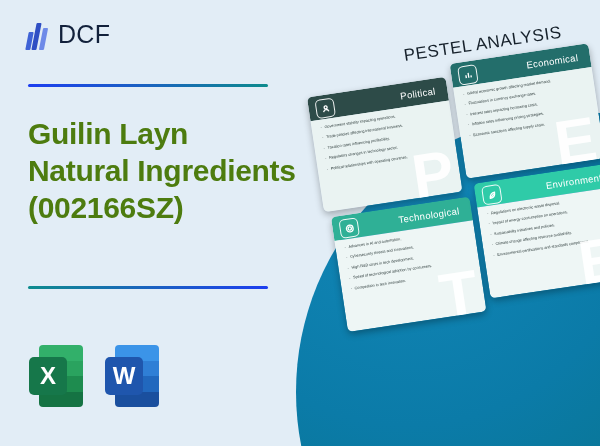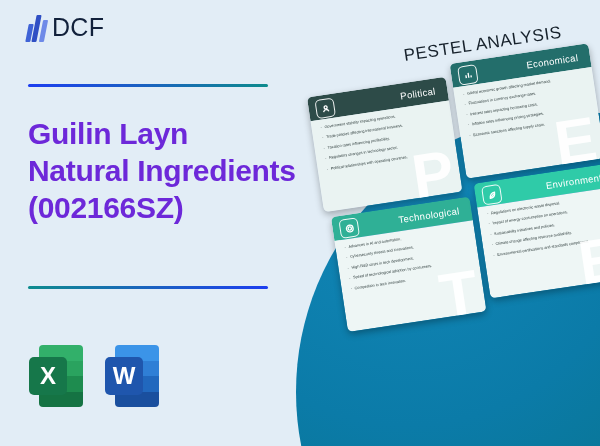--- a/index.html
+++ b/index.html
@@ -5,35 +5,35 @@
   html,body{margin:0;padding:0;}
   body{
     width:600px;height:446px;overflow:hidden;
     background:#e2edf6;
     font-family:"Liberation Sans","DejaVu Sans",sans-serif;
     position:relative;
   }
   .canvas{position:absolute;inset:0;overflow:hidden;}
 
   
-  .logo{position:absolute;left:27px;top:12px;display:flex;align-items:center;gap:1px;}
+  .logo{position:absolute;left:27px;top:20px;display:flex;align-items:flex-start;gap:7px;}
   .logo-mark{width:24px;height:30px;position:relative;}
   .logo-mark i{position:absolute;bottom:0;display:block;width:5px;border-radius:1px;
     transform:skewX(-11deg);}
   .logo-mark i.b1{left:0px;height:18px;background:#3f63d6;}
   .logo-mark i.b2{left:7px;height:27px;background:#2f4fc4;}
   .logo-mark i.b3{left:14px;height:22px;background:#6e8ae8;}
   .logo-text{font-size:25px;color:#12213b;letter-spacing:.3px;font-weight:400;}
 
   .rule{position:absolute;left:28px;width:240px;height:3px;border-radius:2px;}
   .rule.top{top:84px;background:linear-gradient(90deg,#1c3ef0 0%,#1b5fc4 45%,#0d8b8d 100%);}
   .rule.bottom{top:286px;background:linear-gradient(90deg,#0e8c8e 0%,#1b5fc4 55%,#1c3ef0 100%);}
 
   .title{position:absolute;left:28px;top:116px;width:268px;
-    font-size:30px;line-height:1.23;font-weight:bold;color:#6d28d9;letter-spacing:-.3px;}
+    font-size:30px;line-height:1.23;font-weight:bold;color:#4d7c0f;letter-spacing:-.3px;}
 
   .doc-icons{position:absolute;left:29px;top:345px;display:flex;gap:22px;}
   .doc{position:relative;width:54px;height:64px;}
   .doc .page{position:absolute;right:0;top:0;width:44px;height:62px;border-radius:4px;overflow:hidden;}
   .doc .page span{display:block;width:100%;height:25%;}
   .doc .badge{position:absolute;left:0;top:12px;width:38px;height:38px;border-radius:5px;
     display:flex;align-items:center;justify-content:center;color:#fff;font-weight:bold;font-size:24px;}
   .xls .page span:nth-child(1){background:#32b06a;}
   .xls .page span:nth-child(2){background:#2aa35f;}
   .xls .page span:nth-child(3){background:#1e8c4f;}

